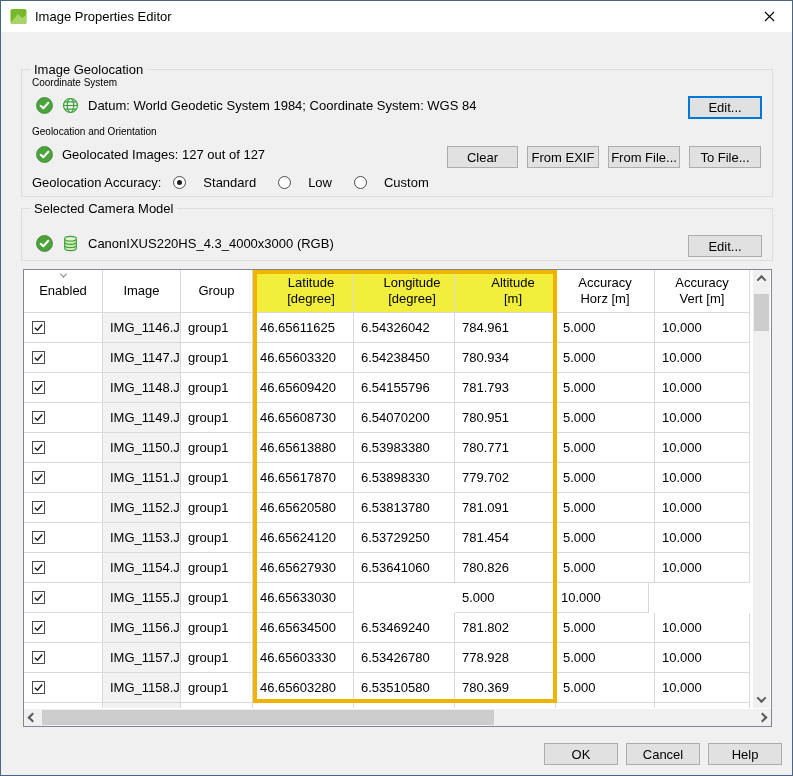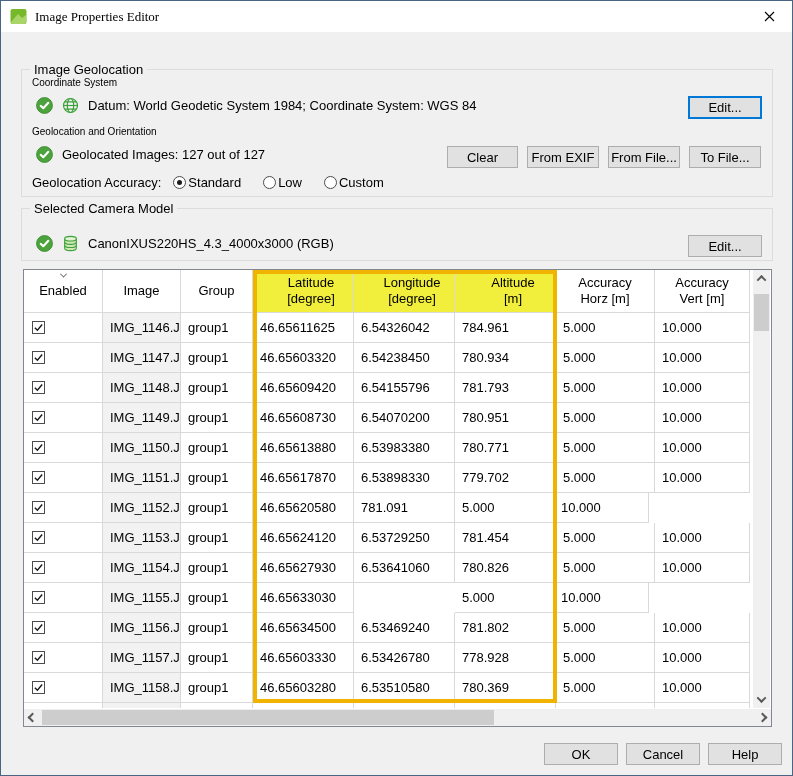--- a/index.html
+++ b/index.html
@@ -4,21 +4,21 @@
 <style>
   html,body { margin:0; padding:0; background:#c8c8c8; }
   * { box-sizing:border-box; }
   .dialog {
     position:relative; width:793px; height:776px;
     background:#f0f0f0; border:1px solid #4a6584;
     font-family:"Liberation Sans", sans-serif; font-size:13px; color:#000;
     overflow:hidden;
   }
   
-  .titlebar { position:absolute; left:0; top:0; width:100%; height:31px; background:#fff; display:flex; align-items:center;font-family:Liberation Serif, serif; }
+  .titlebar { position:absolute; left:0; top:0; width:100%; height:31px; background:#fff; display:flex; align-items:center; }
   .app-icon { width:17px; height:17px; margin-left:9px; flex:0 0 auto; }
   .win-title { margin-left:8px; font-size:13px; }
   .close-btn { margin-left:auto; width:45px; height:31px; display:flex; align-items:center; justify-content:center; cursor:default; }
   
   .groupbox { position:absolute; border:1px solid #dcdcdc; }
   .gb-label { position:absolute; top:-8px; left:8px; background:#f0f0f0; padding:0 4px; font-size:13px; }
   .flex-row { position:absolute; display:flex; align-items:center; }
   .icon17 { width:17px; height:17px; flex:0 0 auto; }
   .gap9 { margin-left:9px; }
   .static-label { position:absolute; font-size:10px; }
@@ -26,21 +26,21 @@
   .btn {
     font-family:"Liberation Sans", sans-serif; font-size:13px; color:#000;
     background:#e1e1e1; border:1px solid #adadad; padding:0; cursor:default;
   }
   .btn.focused { border:2px solid #0078d7; }
   
   .radio-group { position:absolute; display:flex; align-items:center; }
   .radio { display:flex; align-items:center; margin-right:22px; }
   .rb { width:13px; height:13px; border-radius:50%; border:1px solid #4c4c4c; background:#fff; position:relative; flex:0 0 auto; }
   .rb.sel::after { content:""; position:absolute; left:3px; top:3px; width:5px; height:5px; border-radius:50%; background:#1c1c1c; }
-  .rb + span { margin-left:2px; }
+  .rb + span { margin-left:17px; }
   
   .table-wrap { position:absolute; left:22px; top:268px; width:749px; height:458px; background:#fff; border:1px solid #828790; }
   .tgrid { position:absolute; left:0; top:0; width:726px; }
   .trow { display:flex; height:30px; }
   .trow-header { display:flex; height:43px; position:relative; }
   .tc { border-right:1px solid #d9d9d9; border-bottom:1px solid #d9d9d9; height:100%; display:flex; align-items:center; padding-left:7px; overflow:hidden; background:#fff; }
   .tc.center { justify-content:center; padding-left:0; text-align:center; }
   .th { white-space:pre-line; line-height:1.25; font-size:13px; }
   .th.hl { background:#f2ee3c;padding-left:16px; }
   .tc.img-cell { background:#f2f2f2; }
@@ -280,20 +280,21 @@
           <div class="tc" style="width: 79px;">
             <span class="cb">
               <svg width="11" height="11" viewBox="0 0 12 12">
                 <path d="M2 6.2 L4.8 9 L10 2.8" stroke="#1a1a1a" stroke-width="1.5" fill="none"></path>
               </svg>
             </span>
           </div>
           <div class="tc img-cell" style="width: 78px;">IMG_1152.JPG</div>
           <div class="tc" style="width: 72px;">group1</div>
           <div class="tc" style="width: 101px;">46.65620580</div>
+          <div class="tc" style="width: 101px;">6.53813780</div>
           <div class="tc" style="width: 101px;">781.091</div>
           <div class="tc" style="width: 99px;">5.000</div>
           <div class="tc" style="width: 95px;">10.000</div>
         </div>
         <div class="trow">
           <div class="tc" style="width: 79px;">
             <span class="cb">
               <svg width="11" height="11" viewBox="0 0 12 12">
                 <path d="M2 6.2 L4.8 9 L10 2.8" stroke="#1a1a1a" stroke-width="1.5" fill="none"></path>
               </svg>

